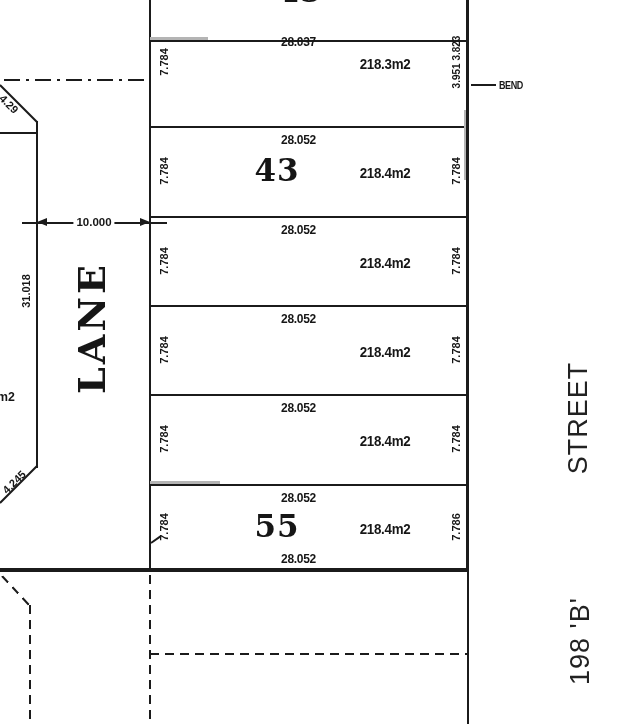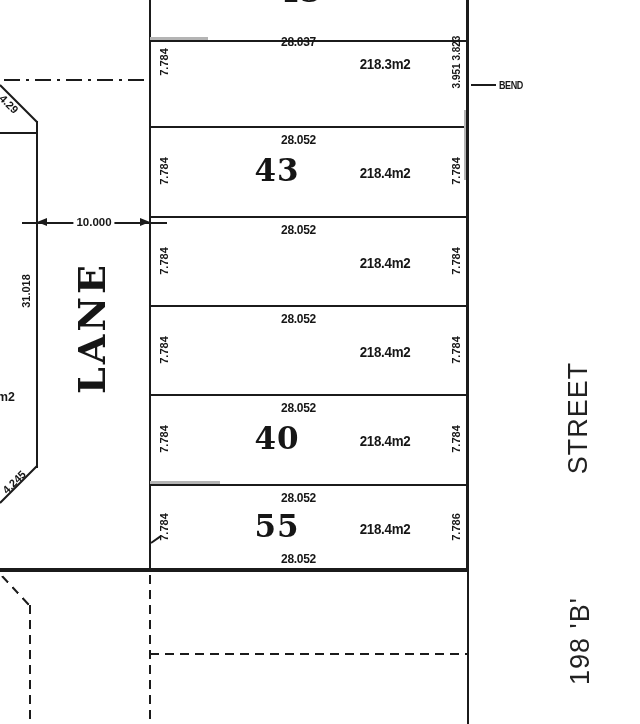--- a/index.html
+++ b/index.html
@@ -102,21 +102,20 @@
 
   <div class="lot" style="top:305px;height:89px;">
     <div class="topdim">28.052</div>
     <div class="area">218.4m2</div>
     <div class="ldim">7.784</div>
     <div class="rdim">7.784</div>
   </div>
 
   <div class="lot" style="top:394px;height:90px;">
     <div class="topdim">28.052</div>
-    <div class="num">40</div>
     <div class="area">218.4m2</div>
     <div class="ldim">7.784</div>
     <div class="rdim">7.784</div>
   </div>
 
   <div class="lot" style="top:484px;height:86px;">
     <div class="topdim">28.052</div>
     <div class="num">55</div>
     <div class="area">218.4m2</div>
     <div class="ldim">7.784</div>

